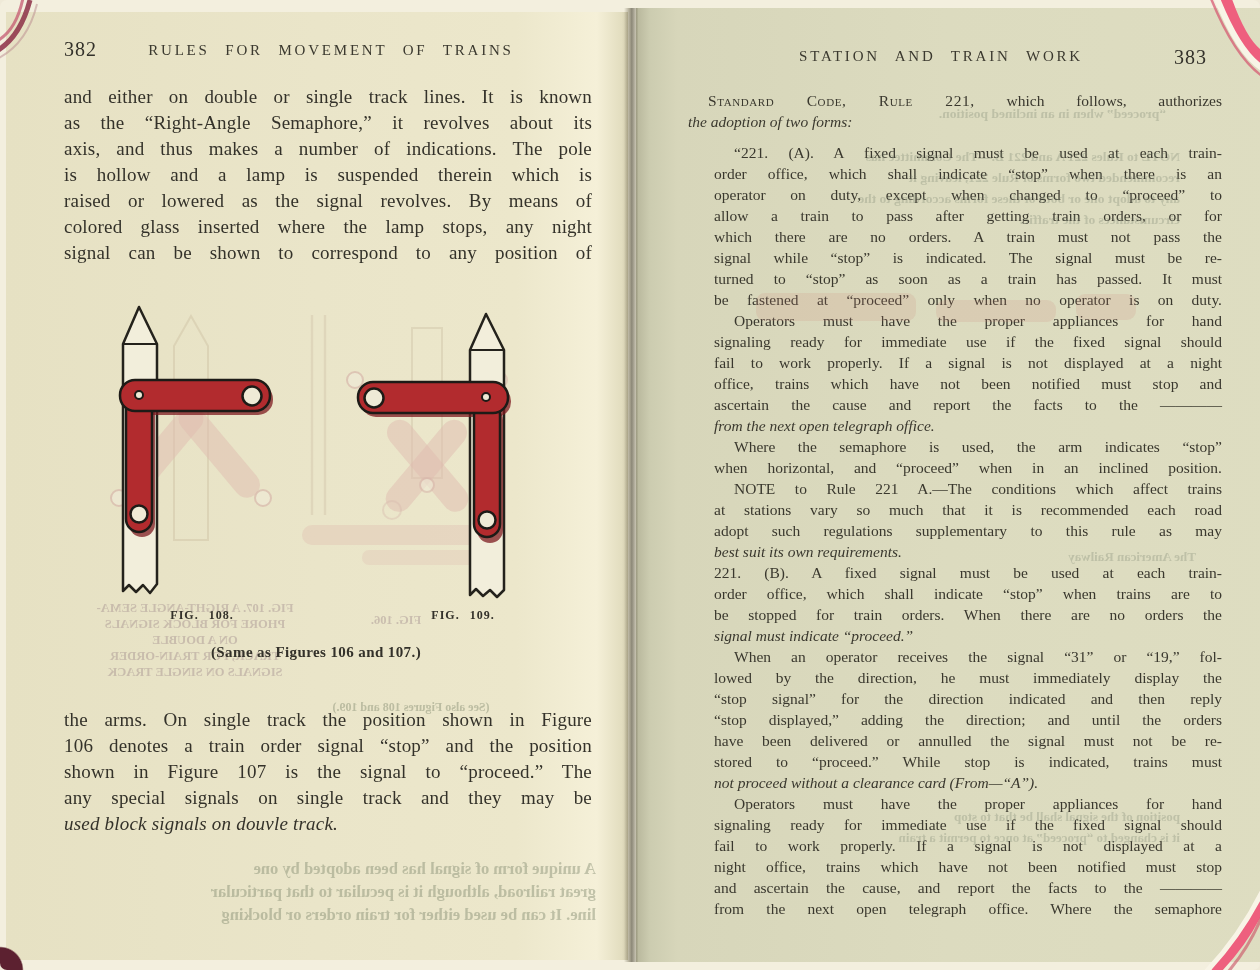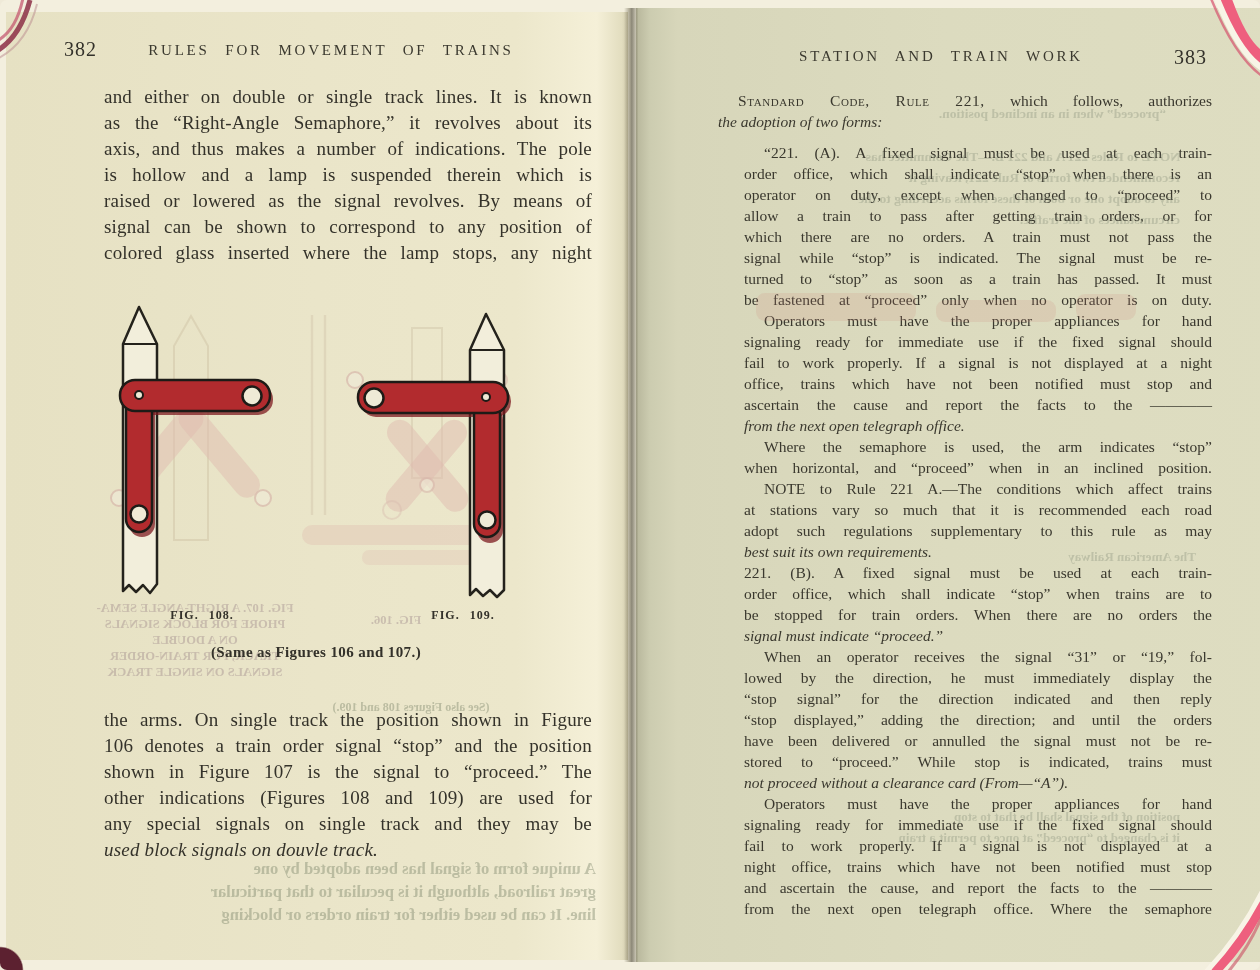--- a/index.html
+++ b/index.html
@@ -12,21 +12,21 @@
   .page-right{left:636px;top:8px;height:954px;width:692px;
      background:linear-gradient(90deg,#b7b69b 0%,#ccccb0 2%,#d7d6ba 6%,#dcdbbf 45%,#deddc1 94%,#e7e5ca 100%);}
   .gutter{position:absolute;left:624px;top:8px;width:14px;height:954px;z-index:5;
      background:linear-gradient(90deg,rgba(100,94,66,0) 0%,rgba(86,80,56,.45) 40%,rgba(56,52,36,.55) 55%,rgba(120,114,86,.12) 100%);}
   
   .pagenum{position:absolute;font-size:20px;color:#33312a;letter-spacing:1px;}
   .hdr{position:absolute;font-size:15px;color:#3b392f;letter-spacing:2.8px;word-spacing:9px;
        text-align:center;font-weight:500;}
   
   .col{position:absolute;}
-  .ln{text-align:justify;text-align-last:justify;white-space:normal;margin-left:40px;}
+  .ln{text-align:justify;text-align-last:justify;white-space:normal;}
   .ln-end{text-align-last:left;font-style:italic;}
   .ln-first{text-indent:20px;}
   .left-body{font-size:19px;line-height:26px;color:#34322a;letter-spacing:.2px;}
   .right-body{font-size:15.5px;line-height:21px;color:#3a382e;}
   .sc{font-variant:small-caps;letter-spacing:.6px;}
   .rule-block{margin-left:26px;}
   .intro-gap{height:10px;}
   
   .figure-svg{position:absolute;left:56px;top:288px;z-index:2;}
   .figcap{position:absolute;font-size:12px;font-weight:bold;color:#33312a;
@@ -52,22 +52,22 @@
   <div class="page page-left">
     <div class="pagenum" style="left:58px;top:26px;">382</div>
     <div class="hdr" style="left:100px;top:30px;width:450px;">RULES FOR MOVEMENT OF TRAINS</div>
 
     <div class="col left-body" id="left-para1" style="left:58px;top:72px;width:528px;">
         <div class="ln">and either on double or single track lines.  It is known</div>
         <div class="ln">as the “Right-Angle Semaphore,” it revolves about its</div>
         <div class="ln">axis, and thus makes a number of indications.  The pole</div>
         <div class="ln">is hollow and a lamp is suspended therein which is</div>
         <div class="ln">raised or lowered as the signal revolves.  By means of</div>
+        <div class="ln">colored glass inserted where the lamp stops, any night</div>
         <div class="ln">signal can be shown to correspond to any position of</div>
-        <div class="ln">colored glass inserted where the lamp stops, any night</div>
       </div>
 
     <svg class="figure-svg" width="482" height="304" viewBox="0 0 482 304">
 
       <g>
         <path d="M129,16 L146,46 L146,240 L112,240 L112,46 Z" fill="none" stroke="#cfc3a6" stroke-width="2" opacity="0.5"></path>
         <line x1="250" y1="15" x2="250" y2="215" stroke="#d5c9ae" stroke-width="2.5" opacity="0.5"></line>
         <line x1="263" y1="15" x2="263" y2="215" stroke="#d5c9ae" stroke-width="2.5" opacity="0.5"></line>
         <rect x="350" y="28" width="30" height="150" fill="none" stroke="#cfc3a6" stroke-width="2" opacity="0.45"></rect>
         <rect x="116" y="106" width="26" height="112" rx="13" fill="#dfbcb0" opacity="0.5" transform="rotate(40 129 118)"></rect>
@@ -110,21 +110,20 @@
     </svg>
 
     <div class="figcap" style="left:116px;top:596px;width:160px;">FIG. 108.</div>
     <div class="figcap" style="left:377px;top:596px;width:160px;">FIG. 109.</div>
     <div class="subcap" style="left:170px;top:632px;width:280px;">(Same as Figures 106 and 107.)</div>
 
     <div class="col left-body" id="left-para2" style="left:58px;top:695px;width:528px;">
         <div class="ln">the arms.  On single track the position shown in Figure</div>
         <div class="ln">106 denotes a train order signal “stop” and the position</div>
         <div class="ln">shown in Figure 107 is the signal to “proceed.”  The</div>
-        <div class="ln">other indications (Figures 108 and 109) are used for</div>
         <div class="ln">any special signals on single track and they may be</div>
         <div class="ln ln-end">used block signals on douvle track.</div>
       </div>
 
     <div class="ghost ghost-pink" style="left: 64px; top: 588px; width: 250px; font-size: 12.5px; line-height: 16px; text-align: center;">
         <div>FIG. 107.  A RIGHT-ANGLE SEMA-</div>
         <div>PHORE FOR BLOCK SIGNALS</div>
         <div>ON A DOUBLE</div>
         <div>TRACK, FOR TRAIN-ORDER</div>
         <div>SIGNALS ON SINGLE TRACK</div>
@@ -144,21 +143,21 @@
   </div>
 
   <div class="page page-right">
     <div class="hdr" style="left:80px;top:40px;width:450px;">STATION AND TRAIN WORK</div>
     <div class="pagenum" style="left:538px;top:38px;">383</div>
 
     <div class="bleed-rect" style="left:120px;top:285px;width:160px;height:28px;"></div>
     <div class="bleed-rect" style="left:300px;top:292px;width:120px;height:22px;"></div>
     <div class="bleed-rect" style="left:440px;top:286px;width:60px;height:26px;"></div>
 
-    <div class="col right-body" style="left:42px;top:82px;width:534px;">
+    <div class="col right-body" style="left:52px;top:82px;width:534px;">
       <div id="right-intro">
           <div class="ln ln-first"><span class="sc">Standard Code, Rule 221,</span><span> which follows, authorizes</span></div>
           <div class="ln ln-end">the adoption of two forms:</div>
         </div>
       <div class="intro-gap"></div>
       <div class="rule-block" id="right-block">
           <div class="ln ln-first">“221.   (A).   A fixed signal must be used at each train-</div>
           <div class="ln">order office, which shall indicate “stop” when there is an</div>
           <div class="ln">operator on duty, except when changed to “proceed” to</div>
           <div class="ln">allow a train to pass after getting train orders, or for</div>

